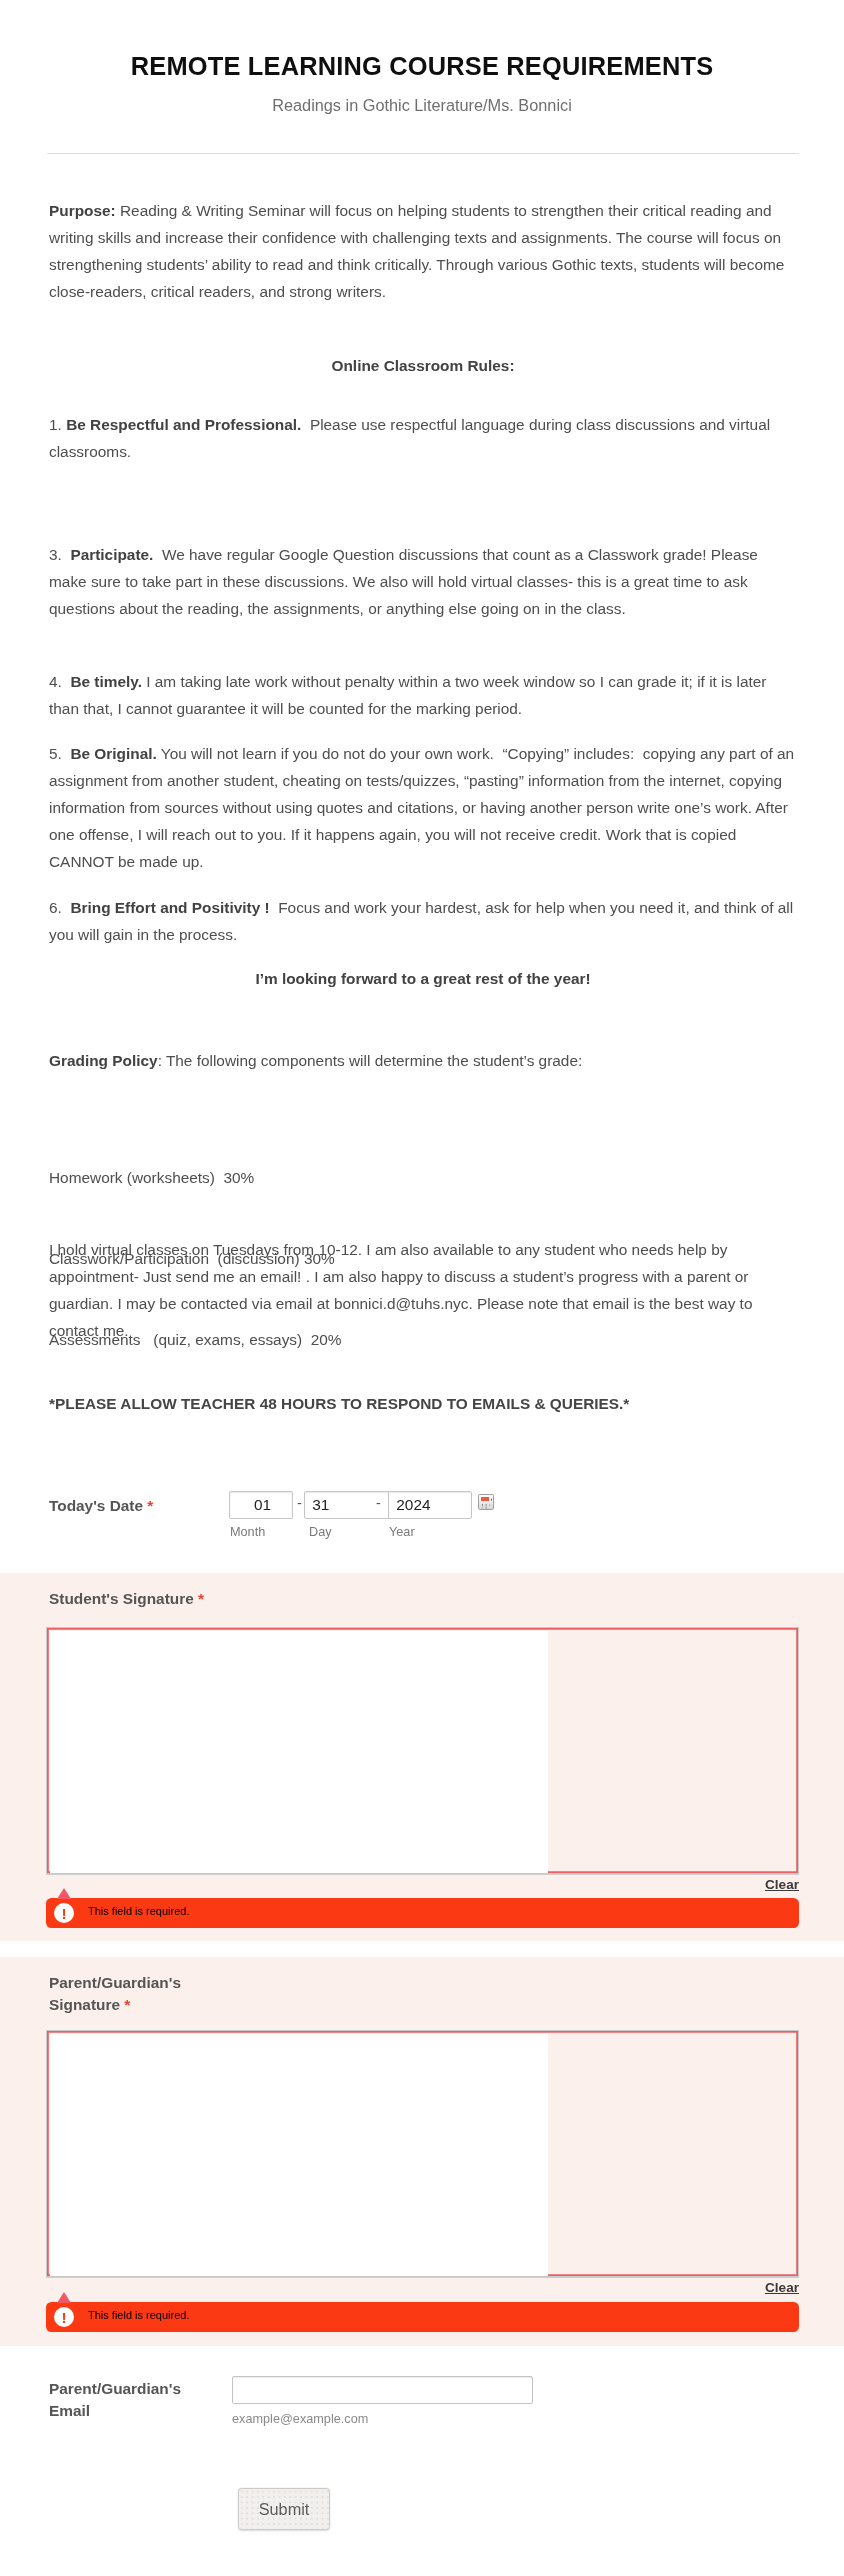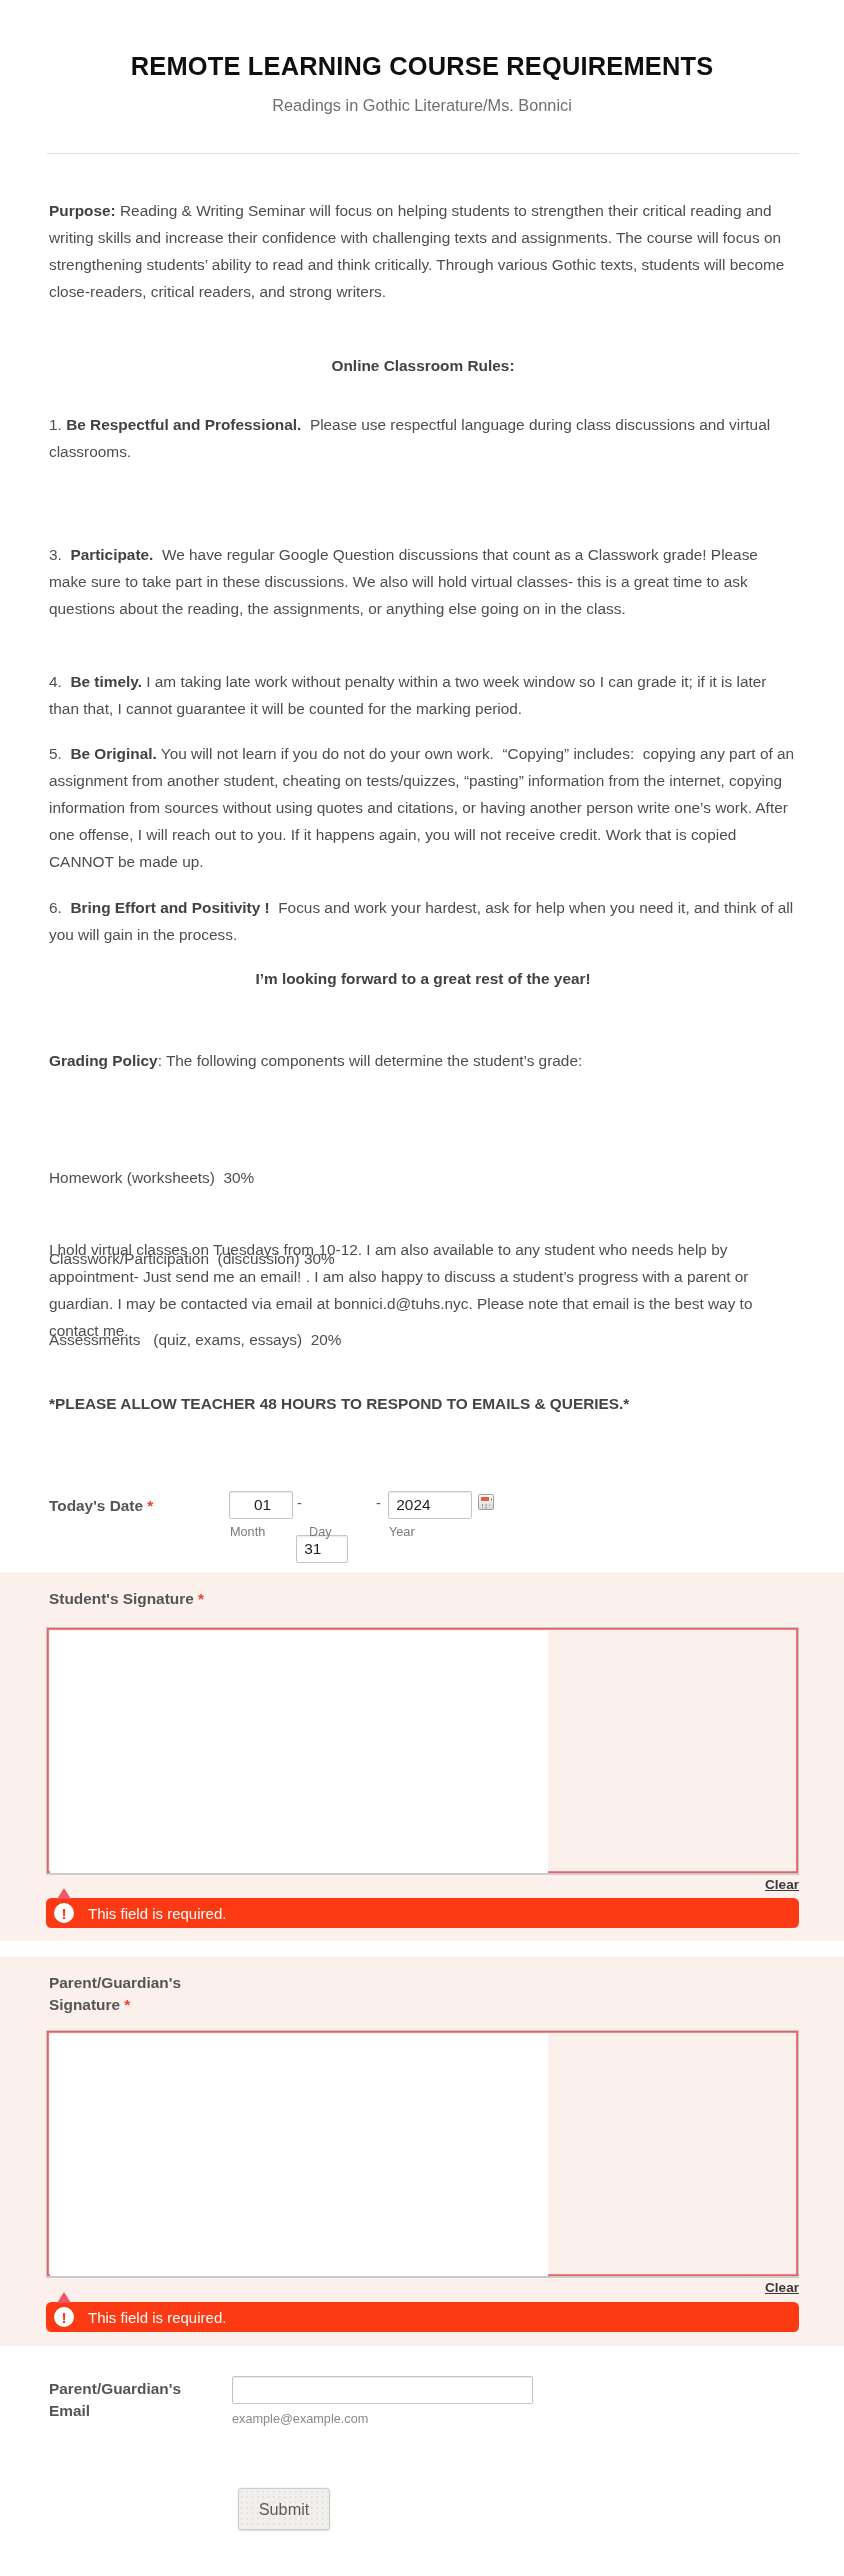--- a/index.html
+++ b/index.html
@@ -34,21 +34,21 @@
   
   .field-label{font-size:15.4px;font-weight:bold;color:#555;line-height:22px;}
   .req{color:#e8432e;font-weight:bold;}
 
   
   .date-label{left:49px;top:1495px;}
   .date-input{position:absolute;top:1491px;height:28px;border:0.9px solid #c6c6c6;border-radius:1.8px;
     box-shadow:inset 0 0.9px 1.8px rgba(0,0,0,.10);font-family:"Liberation Sans",sans-serif;
     font-size:15.4px;color:#1f1f1f;padding:0 3.6px 0 7.3px;box-sizing:border-box;background:#fff;outline:none;}
   .in-month{left:229px;width:64px;padding-left:24px;}
-  .in-day{left:296px;width:52px;margin-top:44px;}
+  .in-day{left:304px;width:88px;}
   .in-year{left:388px;width:84px;}
   .date-dash{position:absolute;top:1495px;font-size:14.5px;color:#555;}
   .dash1{left:297px;} .dash2{left:376px;}
   .date-sub{position:absolute;top:1525px;font-size:12.7px;color:#7a7a7a;}
   .sub-month{left:230px;} .sub-day{left:309px;} .sub-year{left:389px;}
 
   
   .cal{left:478px;top:1494px;width:16.3px;height:16.3px;border:0.9px solid #9f9f9f;border-radius:1.8px;
     background:linear-gradient(#fefefe,#d8d8d8);box-sizing:border-box;cursor:pointer;}
   .cal-bar{position:absolute;top:1.8px;left:1.8px;width:8.2px;height:4.5px;background:#ec5b3f;}
@@ -72,21 +72,21 @@
   .clear-link{font-size:13.6px;font-weight:bold;color:#3a3a3a;text-decoration:underline;cursor:pointer;}
 
   
   .error-bar{left:46px;width:753px;height:30px;background:#fb3a13;border-radius:5.4px;}
   .err-student{top:1898px;}
   .err-parent{top:2302px;}
   .error-arrow{position:absolute;left:11px;top:-10px;width:0;height:0;
     border-left:7.3px solid transparent;border-right:7.3px solid transparent;border-bottom:11px solid #f15865;}
   .error-icon{position:absolute;left:8.2px;top:4.5px;width:20px;height:20px;background:#fff;border-radius:50%;
     color:#fb3a13;font-weight:bold;text-align:center;line-height:21px;font-size:15.4px;}
-  .error-text{position:absolute;left:42px;top:7.3px;color:#ffffff;font-size:15px;}
+  .error-text{position:absolute;left:42px;top:7.3px;color:#000000;font-size:11px;}
 
   
   .lbl-email{left:49px;top:2378px;width:163px;}
   .email-input{position:absolute;left:232px;top:2376px;width:301px;height:28px;border:0.9px solid #c4c4c4;
     border-radius:1.8px;box-shadow:inset 0 0.9px 1.8px rgba(0,0,0,.08);box-sizing:border-box;background:#fff;
     font-family:"Liberation Sans",sans-serif;font-size:14.5px;padding:0 7.3px;outline:none;}
   .email-hint{left:232px;top:2412px;font-size:12.7px;color:#8a8a8a;}
 
   
   .submit-btn{position:absolute;left:238px;top:2488px;width:92px;height:42px;border:0.9px solid #cfcbc8;

